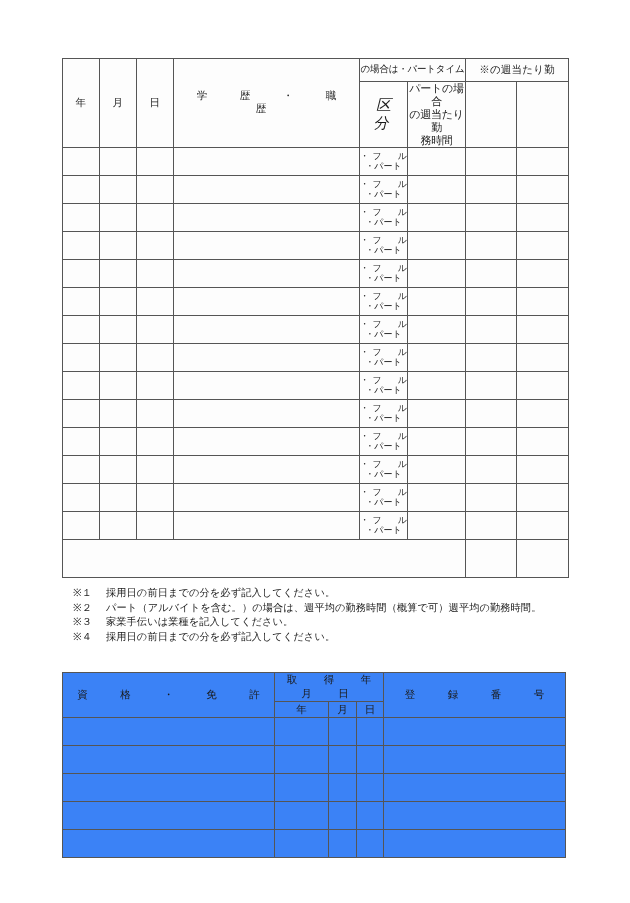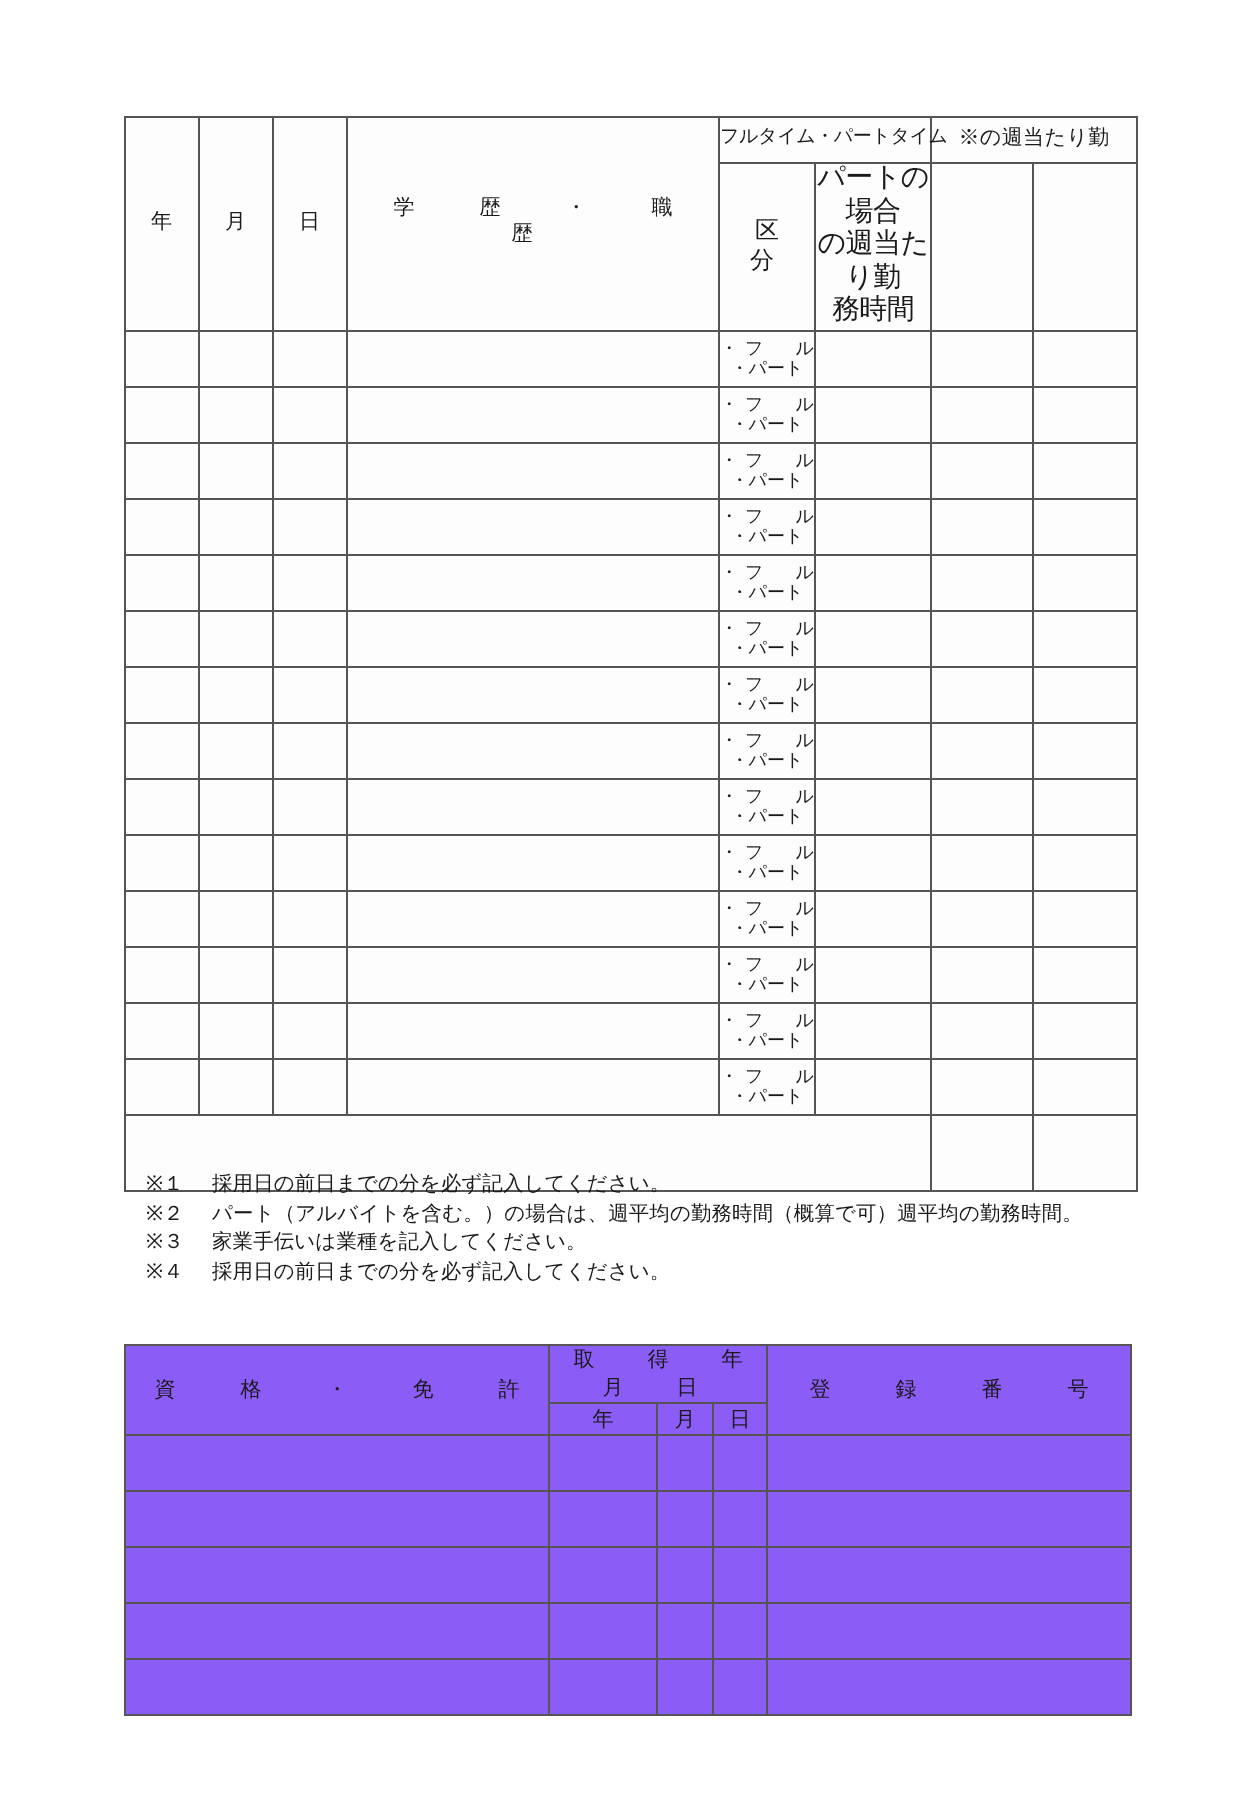--- a/index.html
+++ b/index.html
@@ -70,24 +70,25 @@
     height: 46px;
   }
   .hdr-spread-wide {
     letter-spacing: 11px;
     text-indent: 11px;
     font-family: Liberation Mono, monospace;
   }
   .hdr-kubun {
     letter-spacing: 5px;
     text-indent: 5px;
-    font-size: 12px;
+    font-size: 15px;
+    font-style: italic;
   }
   .hdr-hours {
-    font-size: 14px;
+    font-size: 11px;
     line-height: 1.18;
     letter-spacing: -0.3px;
     padding: 0 1px;
     margin-left: 33px;
   }
   .hdr-office {
     font-size: 10.5px;
     letter-spacing: 0.2px;
     white-space: nowrap;
   }
@@ -148,21 +149,21 @@
     table-layout: fixed;
     border: 1.4px solid #1a1a1a;
   }
   .qual-table td,
   .qual-table th {
     border: 0.8px solid #555;
     padding: 0;
     font-weight: normal;
     text-align: center;
     vertical-align: middle;
-    background: #8b5cf6;
+    background: #3b82f6;
   }
   .qcol-name  { width: 212px; }
   .qcol-y     { width: 54px; }
   .qcol-m     { width: 28px; }
   .qcol-d     { width: 27px; }
   .qcol-reg   { width: 182px; }
 
   .qual-hdr-top {
     height: 17px;
     font-size: 10.5px;
@@ -198,21 +199,21 @@
         <col class="col-hours">
       <col class="col-off1">
         <col class="col-off2">
     </colgroup>
     <thead>
       <tr>
         <th class="hdr-cell hdr-main" rowspan="2">年</th>
         <th class="hdr-cell hdr-main" rowspan="2">月</th>
         <th class="hdr-cell hdr-main" rowspan="2">日</th>
         <th class="hdr-cell hdr-main hdr-spread-wide" rowspan="2">学　歴　・　職　歴</th>
-        <th class="hdr-cell hdr-top" colspan="2">フルタイム・パートタイム</th>
+        <th class="hdr-cell hdr-top" colspan="2">の場合は・パートタイム</th>
         <th class="hdr-cell hdr-office hdr-top" colspan="2">※の週当たり勤</th>
       </tr>
       <tr>
         <th class="hdr-cell hdr-kubun">区　分</th>
         <th class="hdr-cell hdr-hours">
           <span>パートの場合</span><br>
           <span>の週当たり勤</span><br>
           <span>務時間</span>
         </th>
         <th class="hdr-cell"></th>

